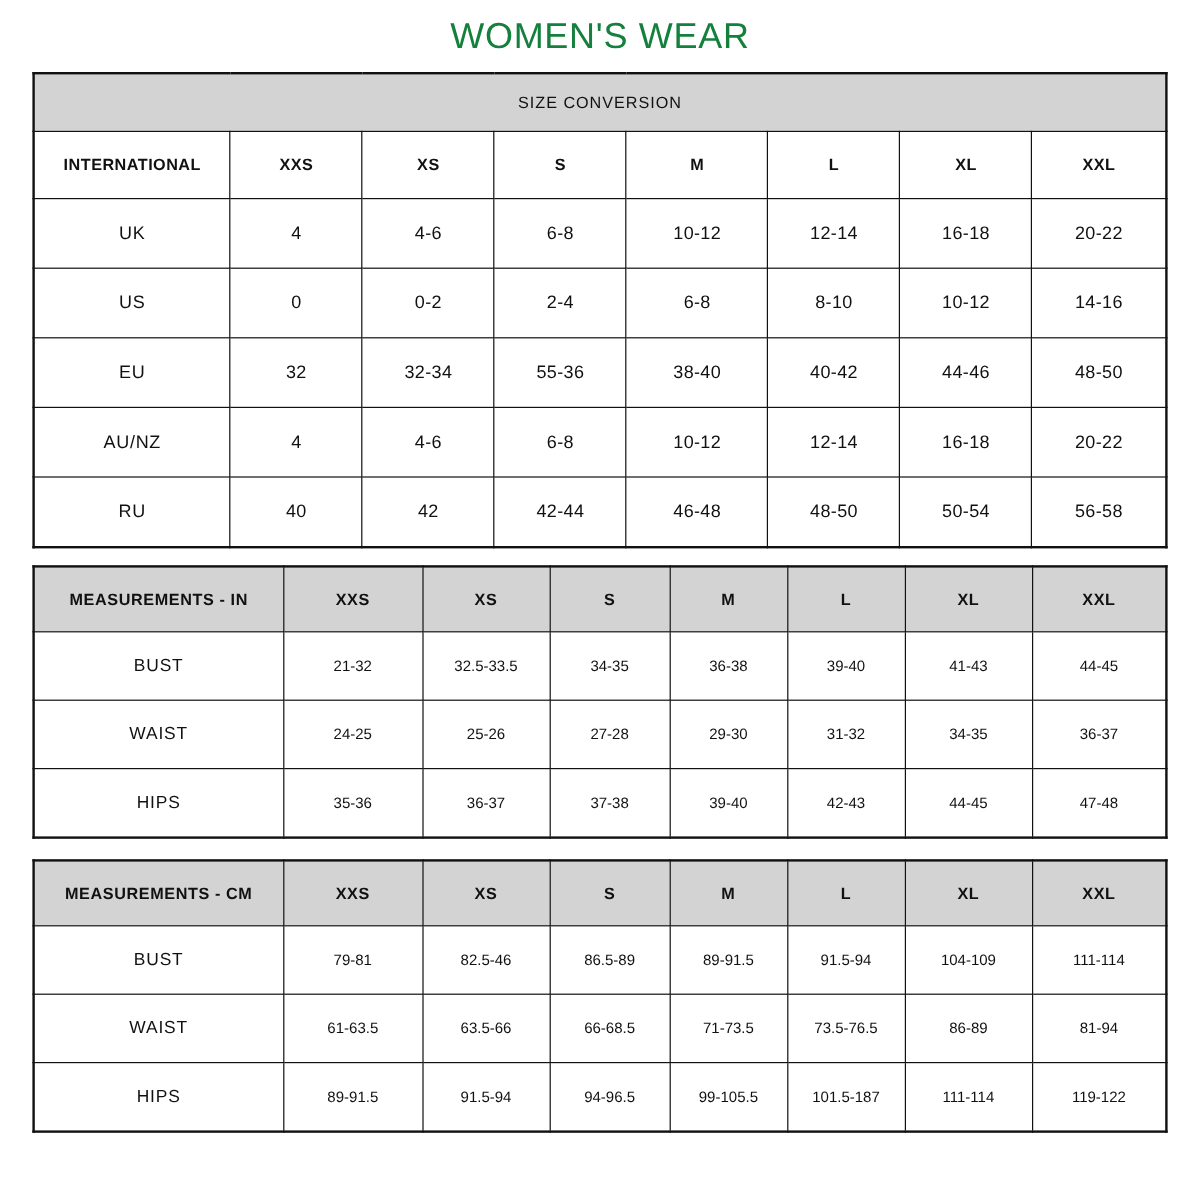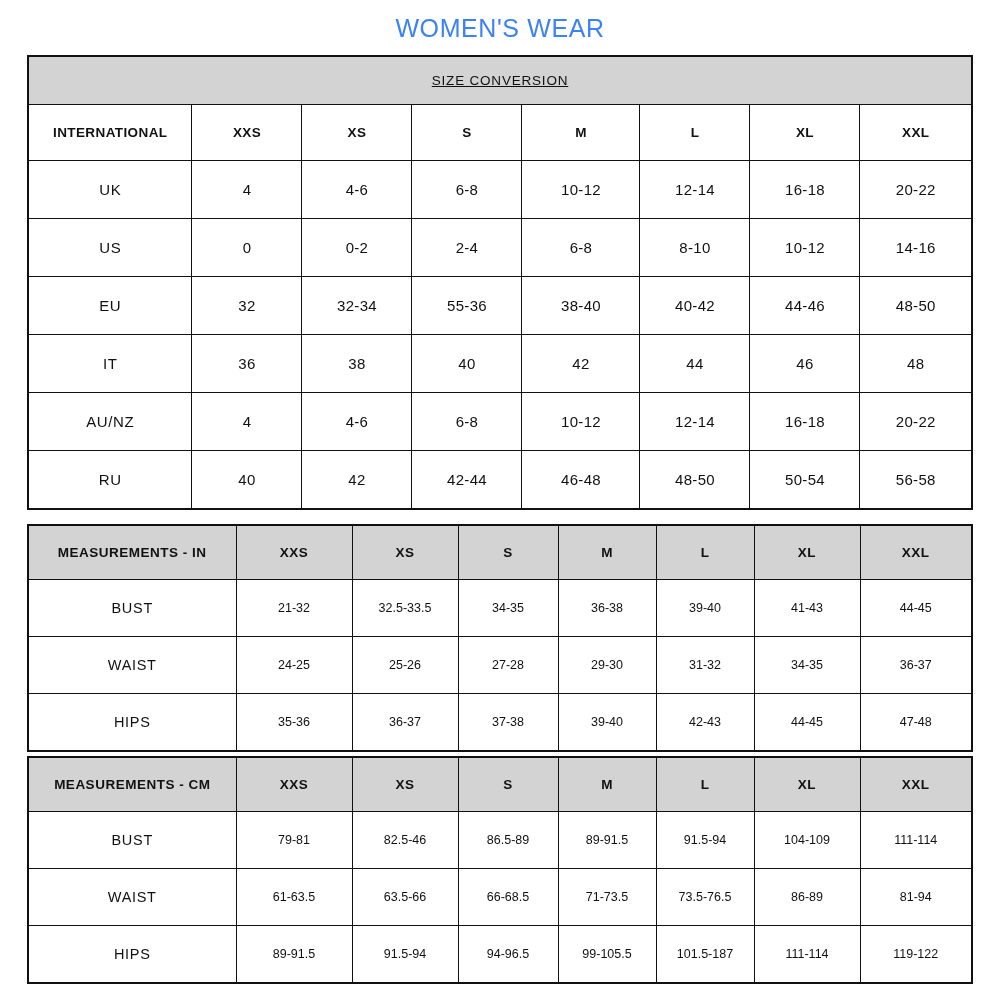--- a/index.html
+++ b/index.html
@@ -15,26 +15,26 @@
     -webkit-font-smoothing: antialiased;
   }
   .page {
     width: 1000px;
     height: 1000px;
     box-sizing: border-box;
     position: relative;
   }
   .page-title {
     text-align: center;
-    font-size: 25px;
+    font-size: 30px;
     font-weight: 400;
     letter-spacing: 0.6px;
     padding-top: 14px;
     padding-bottom: 12px;
-    color: #3b82f6;
+    color: #15803d;
   }
   table {
     border-collapse: collapse;
     table-layout: fixed;
     width: 944px;
     margin: 0 auto;
     border: 2px solid #111111;
   }
   td, th {
     border: 1px solid #111111;
@@ -48,39 +48,38 @@
   
   #t-conversion {
     margin-bottom: 14px;
   }
   #t-conversion .banner {
     background: #d3d3d3;
     font-weight: bold;
     font-size: 14px;
     letter-spacing: 0.8px;
     height: 48px;
-    text-decoration: underline;
   }
   #t-conversion .hdr td {
     height: 55px;
     font-size: 13.5px;
     letter-spacing: 0.4px;
     font-weight: bold;
   }
   #t-conversion tbody td {
     height: 57px;
     font-size: 15px;
     letter-spacing: 0.3px;
   }
   #t-conversion .rowlabel {
     letter-spacing: 0.6px;
   }
   
   .meas {
-    margin-bottom: 4px;
+    margin-bottom: 17px;
   }
   .meas thead td {
     background: #d3d3d3;
     font-weight: bold;
     height: 53px;
     font-size: 13.5px;
     letter-spacing: 0.5px;
   }
   .meas tbody td {
     height: 56px;
@@ -151,30 +150,20 @@
         <td class="rowlabel">EU</td>
         <td>32</td>
         <td>32-34</td>
         <td>55-36</td>
         <td>38-40</td>
         <td>40-42</td>
         <td>44-46</td>
         <td>48-50</td>
       </tr>
       <tr>
-        <td class="rowlabel">IT</td>
-        <td>36</td>
-        <td>38</td>
-        <td>40</td>
-        <td>42</td>
-        <td>44</td>
-        <td>46</td>
-        <td>48</td>
-      </tr>
-      <tr>
         <td class="rowlabel">AU/NZ</td>
         <td>4</td>
         <td>4-6</td>
         <td>6-8</td>
         <td>10-12</td>
         <td>12-14</td>
         <td>16-18</td>
         <td>20-22</td>
       </tr>
       <tr>

